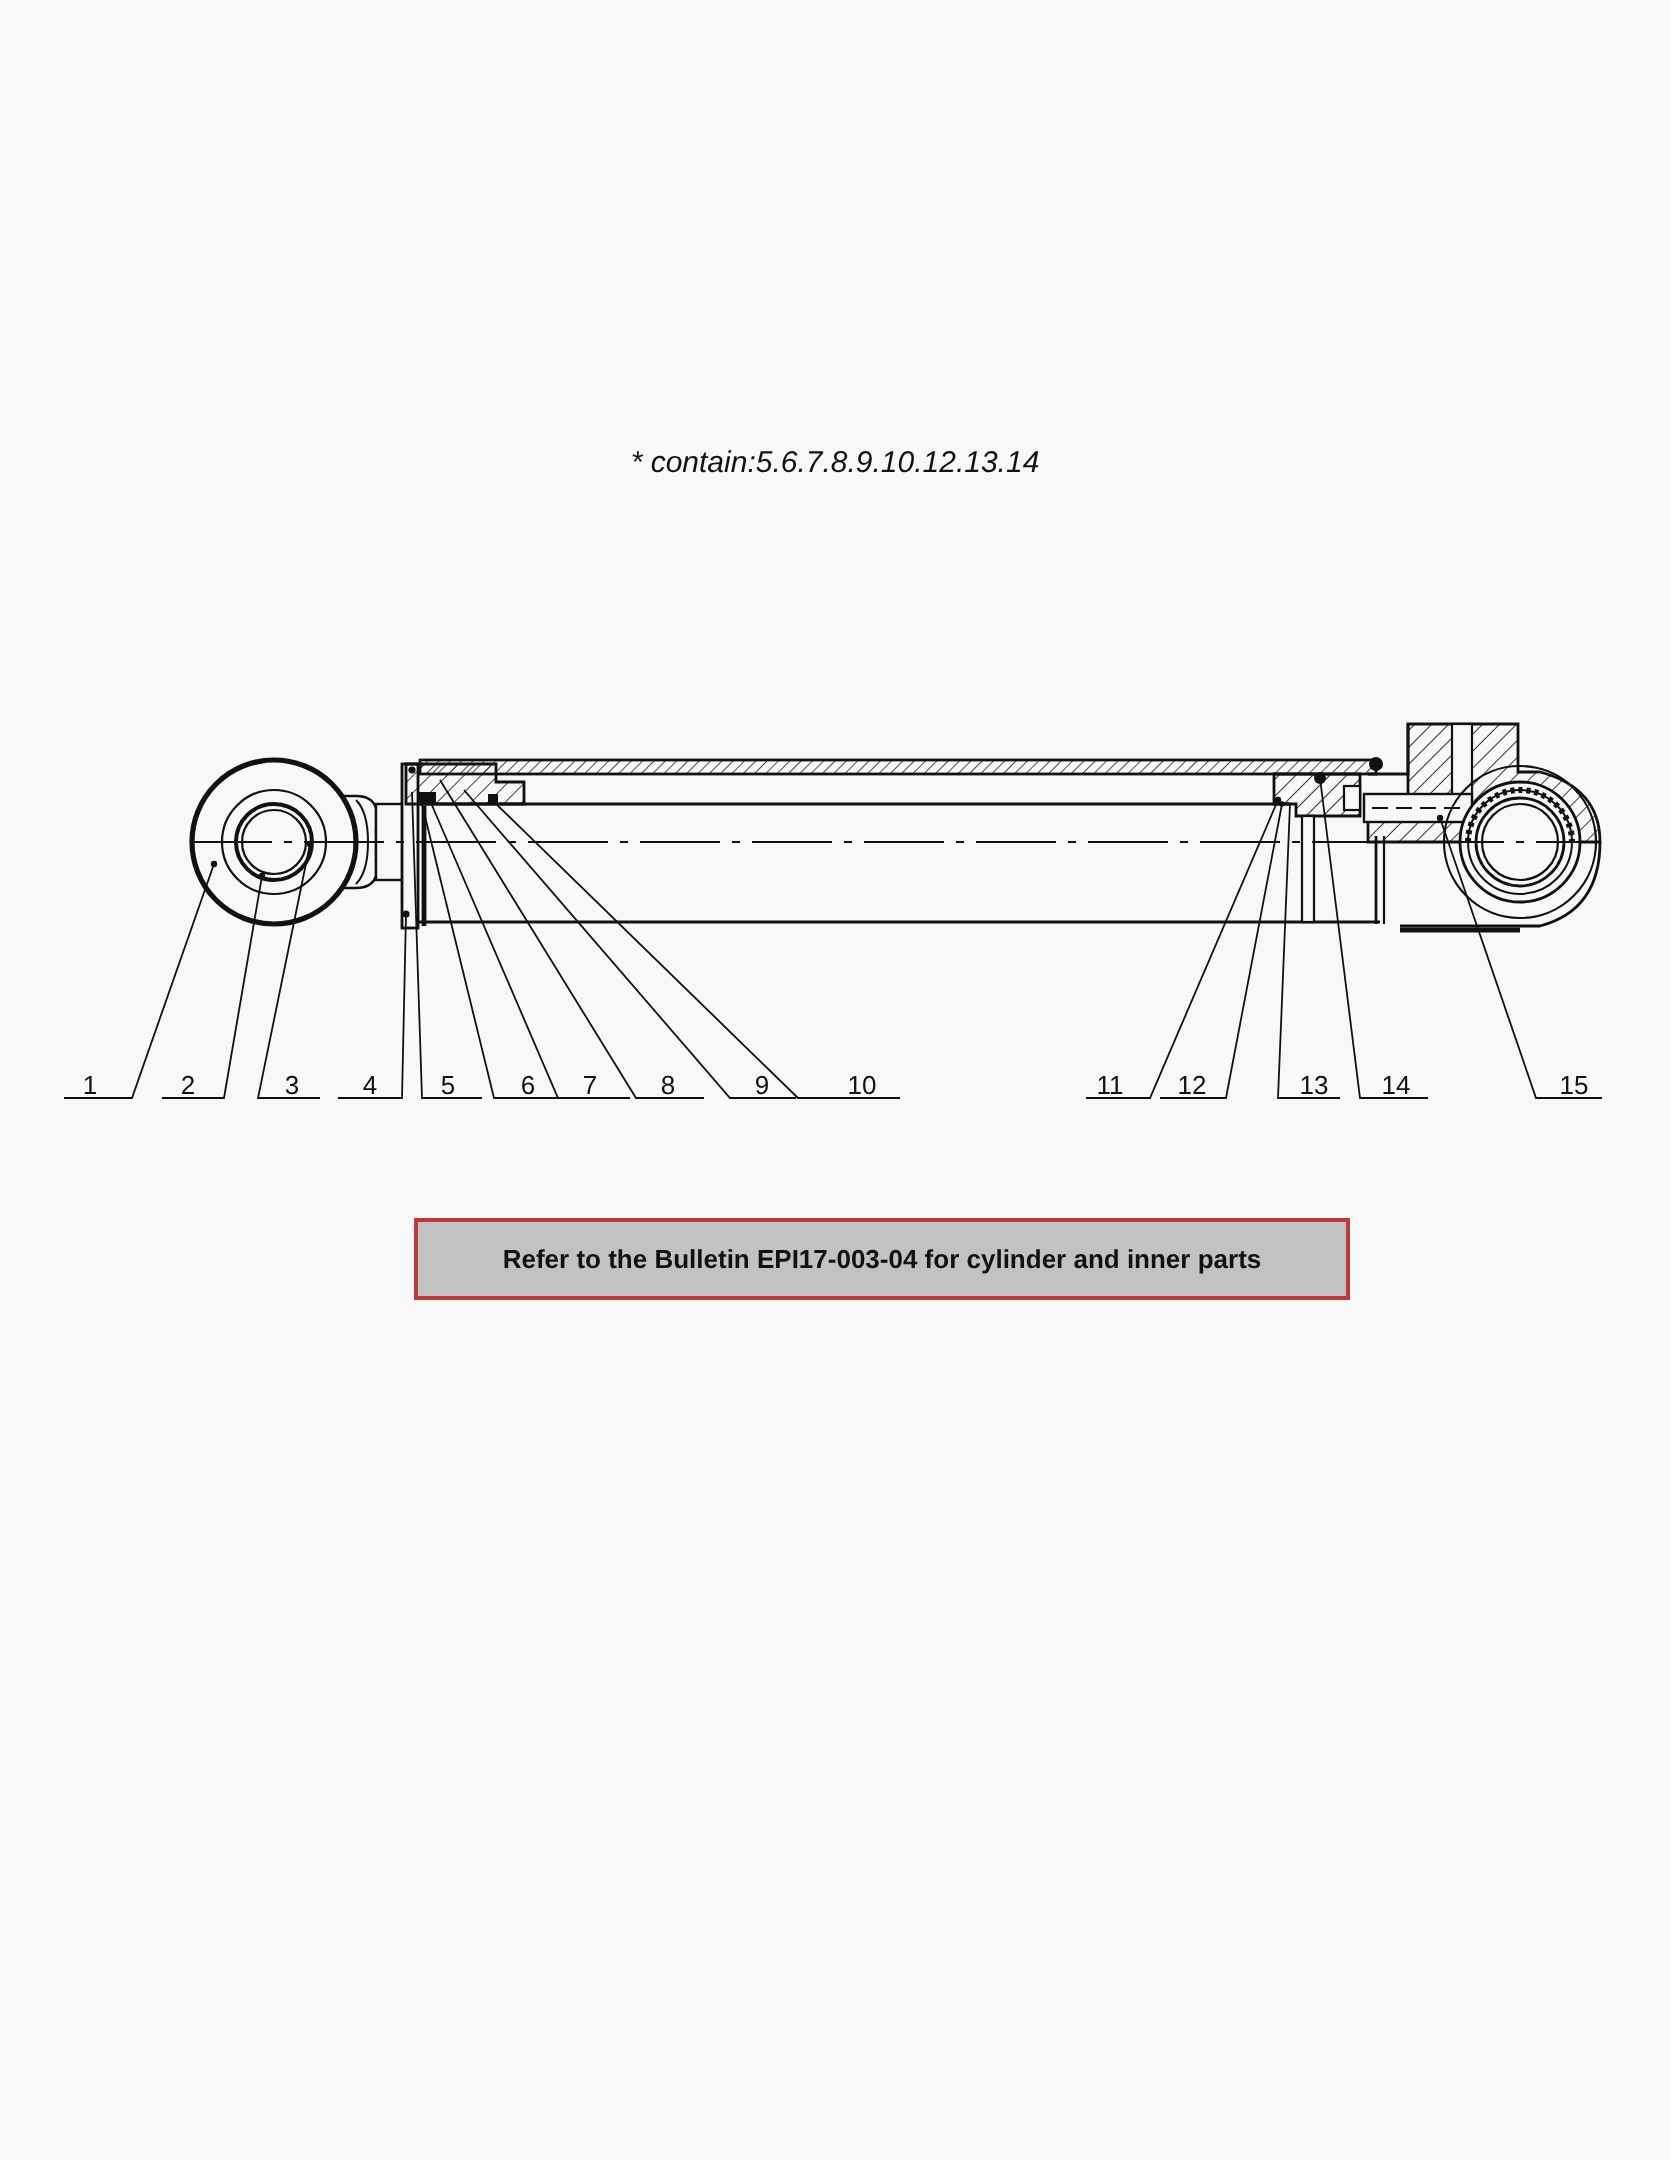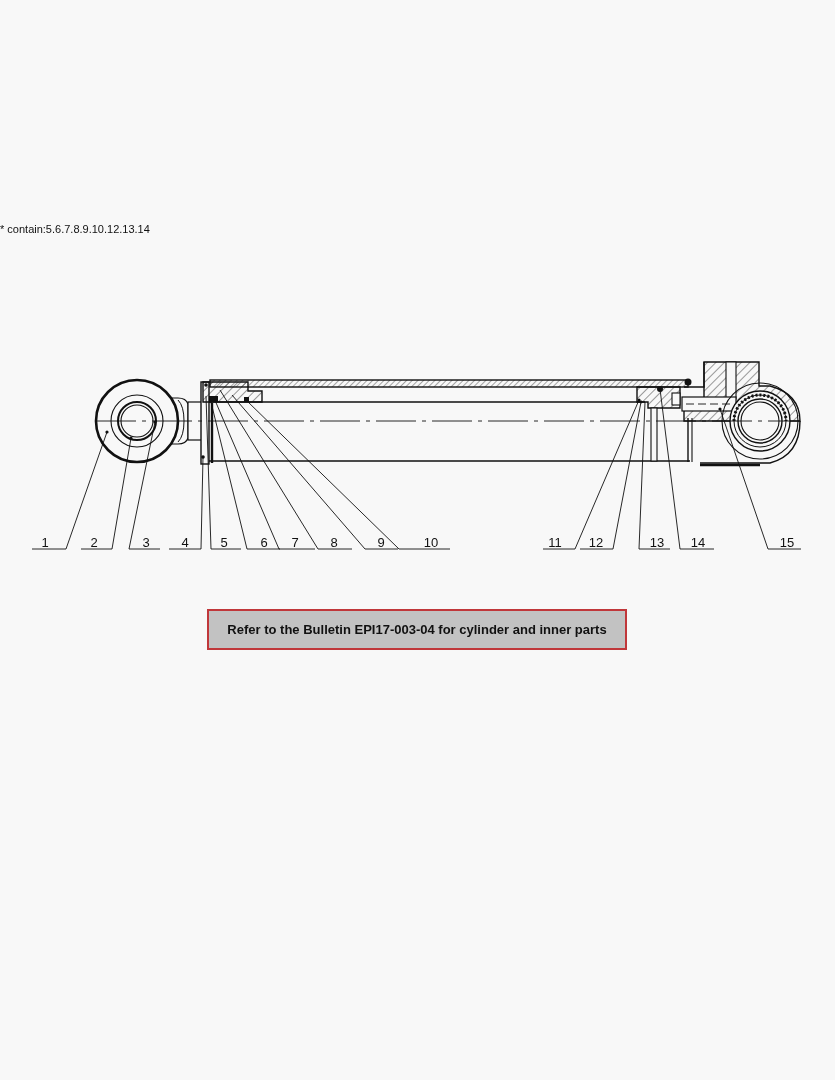--- a/index.html
+++ b/index.html
@@ -13,41 +13,43 @@
       position: relative;
       overflow: hidden;
       font-family: "Liberation Sans", sans-serif;
       color: #111;
     }
     .note {
       position: absolute;
       left: 0;
       width: 835px;
       top: 223px;
-      font-size: 11px;
+      text-align: center;
+      font-size: 15px;
       color: #111;
+      font-style: italic;
     }
     .drawing {
       position: absolute;
       left: 0;
       top: 0;
       width: 835px;
       height: 600px;
     }
     .callout-label {
       font-family: "Liberation Sans", sans-serif;
       font-size: 13px;
       fill: #111;
       text-anchor: middle;
     }
     .bulletin {
       position: absolute;
       left: 207px;
       top: 609px;
-      width: 420px;
+      width: 468px;
       height: 41px;
       background: #c2c2c2;
       border: 2.5px solid #c0373a;
       box-sizing: border-box;
       display: flex;
       align-items: center;
       justify-content: center;
     }
     .bulletin span {
       font-size: 13px;

